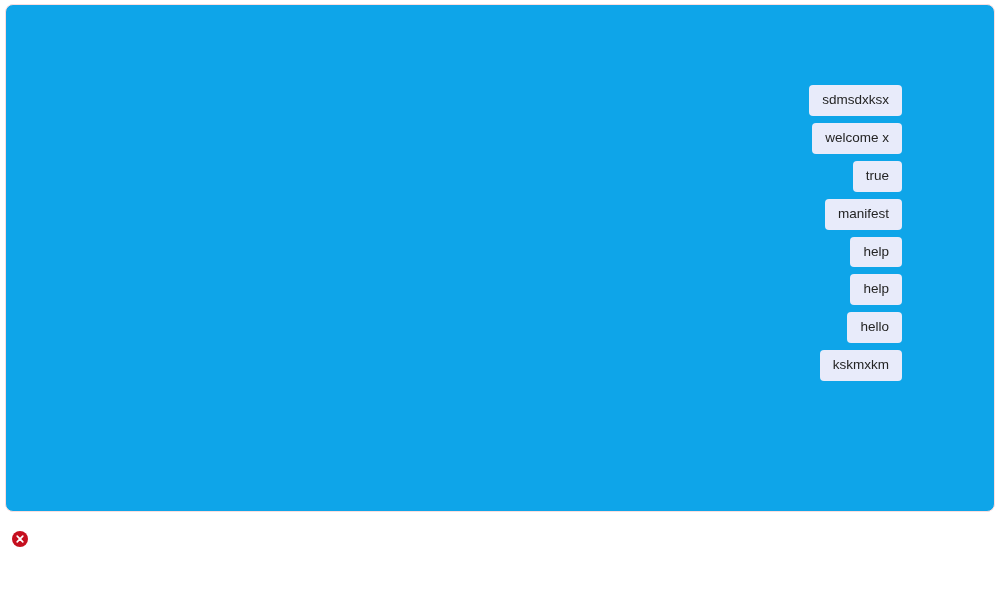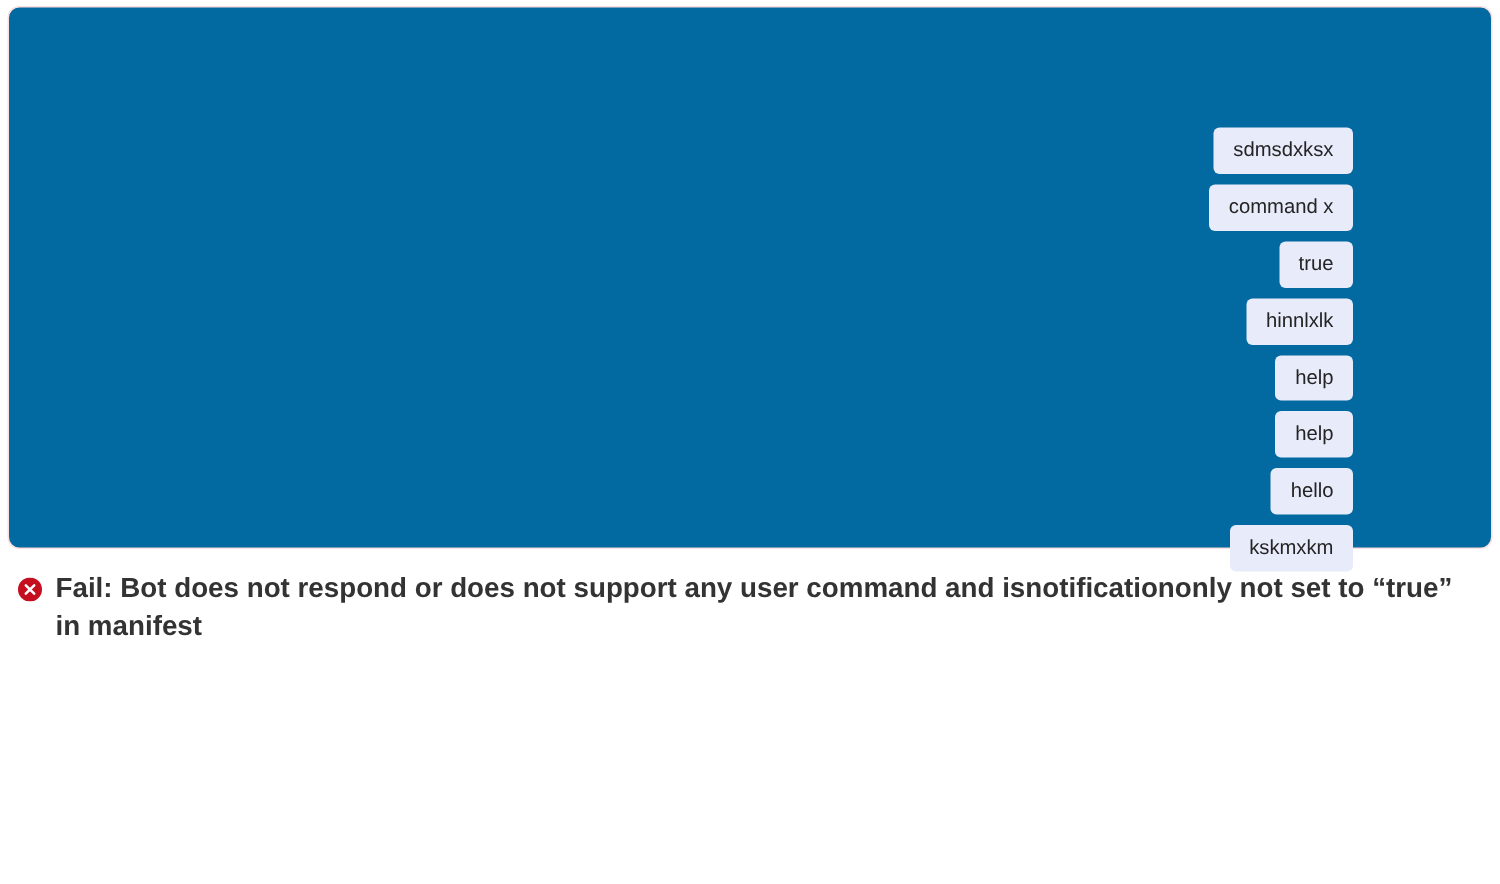--- a/index.html
+++ b/index.html
@@ -9,22 +9,22 @@
     }
     body {
       font-family: "Segoe UI", -apple-system, BlinkMacSystemFont, sans-serif;
       background: #ffffff;
       width: 1000px;
       height: 589px;
       overflow: hidden;
     }
     .chat-panel {
       margin: 4px 5px 0 5px;
-      height: 362px;
-      background: #0369a1;
+      height: 508px;
+      background: #0ea5e9;
       border: 1px solid #fcdede;
       border-radius: 8px;
       padding: 20px;
       display: flex;
       flex-direction: column;
       align-items: flex-end;
       justify-content: flex-start;
       padding-top: 80px;
     }
     .message-list {
@@ -64,31 +64,30 @@
       color: #333333;
       line-height: 1.35;
     }
   </style>
 </head>
 <body>
 
 <div class="chat-panel">
   <div class="message-list">
     <div class="message-bubble">sdmsdxksx</div>
-    <div class="message-bubble">command x</div>
+    <div class="message-bubble">welcome x</div>
     <div class="message-bubble">true</div>
-    <div class="message-bubble">hinnlxlk</div>
+    <div class="message-bubble">manifest</div>
     <div class="message-bubble">help</div>
     <div class="message-bubble">help</div>
     <div class="message-bubble">hello</div>
     <div class="message-bubble">kskmxkm</div>
   </div>
 </div>
 
 <div class="error-bar">
   <span class="error-icon">
     <svg width="16" height="16" viewBox="0 0 16 16">
       <circle cx="8" cy="8" r="8" fill="#c50f1f"></circle>
       <path d="M5.2 5.2 L10.8 10.8 M10.8 5.2 L5.2 10.8" stroke="#ffffff" stroke-width="1.7" stroke-linecap="round"></path>
     </svg>
   </span>
-  <div class="error-text">Fail: Bot does not respond or does not support any user command and isnotificationonly not set to “true” in manifest</div>
 </div>
 
 </body></html>

